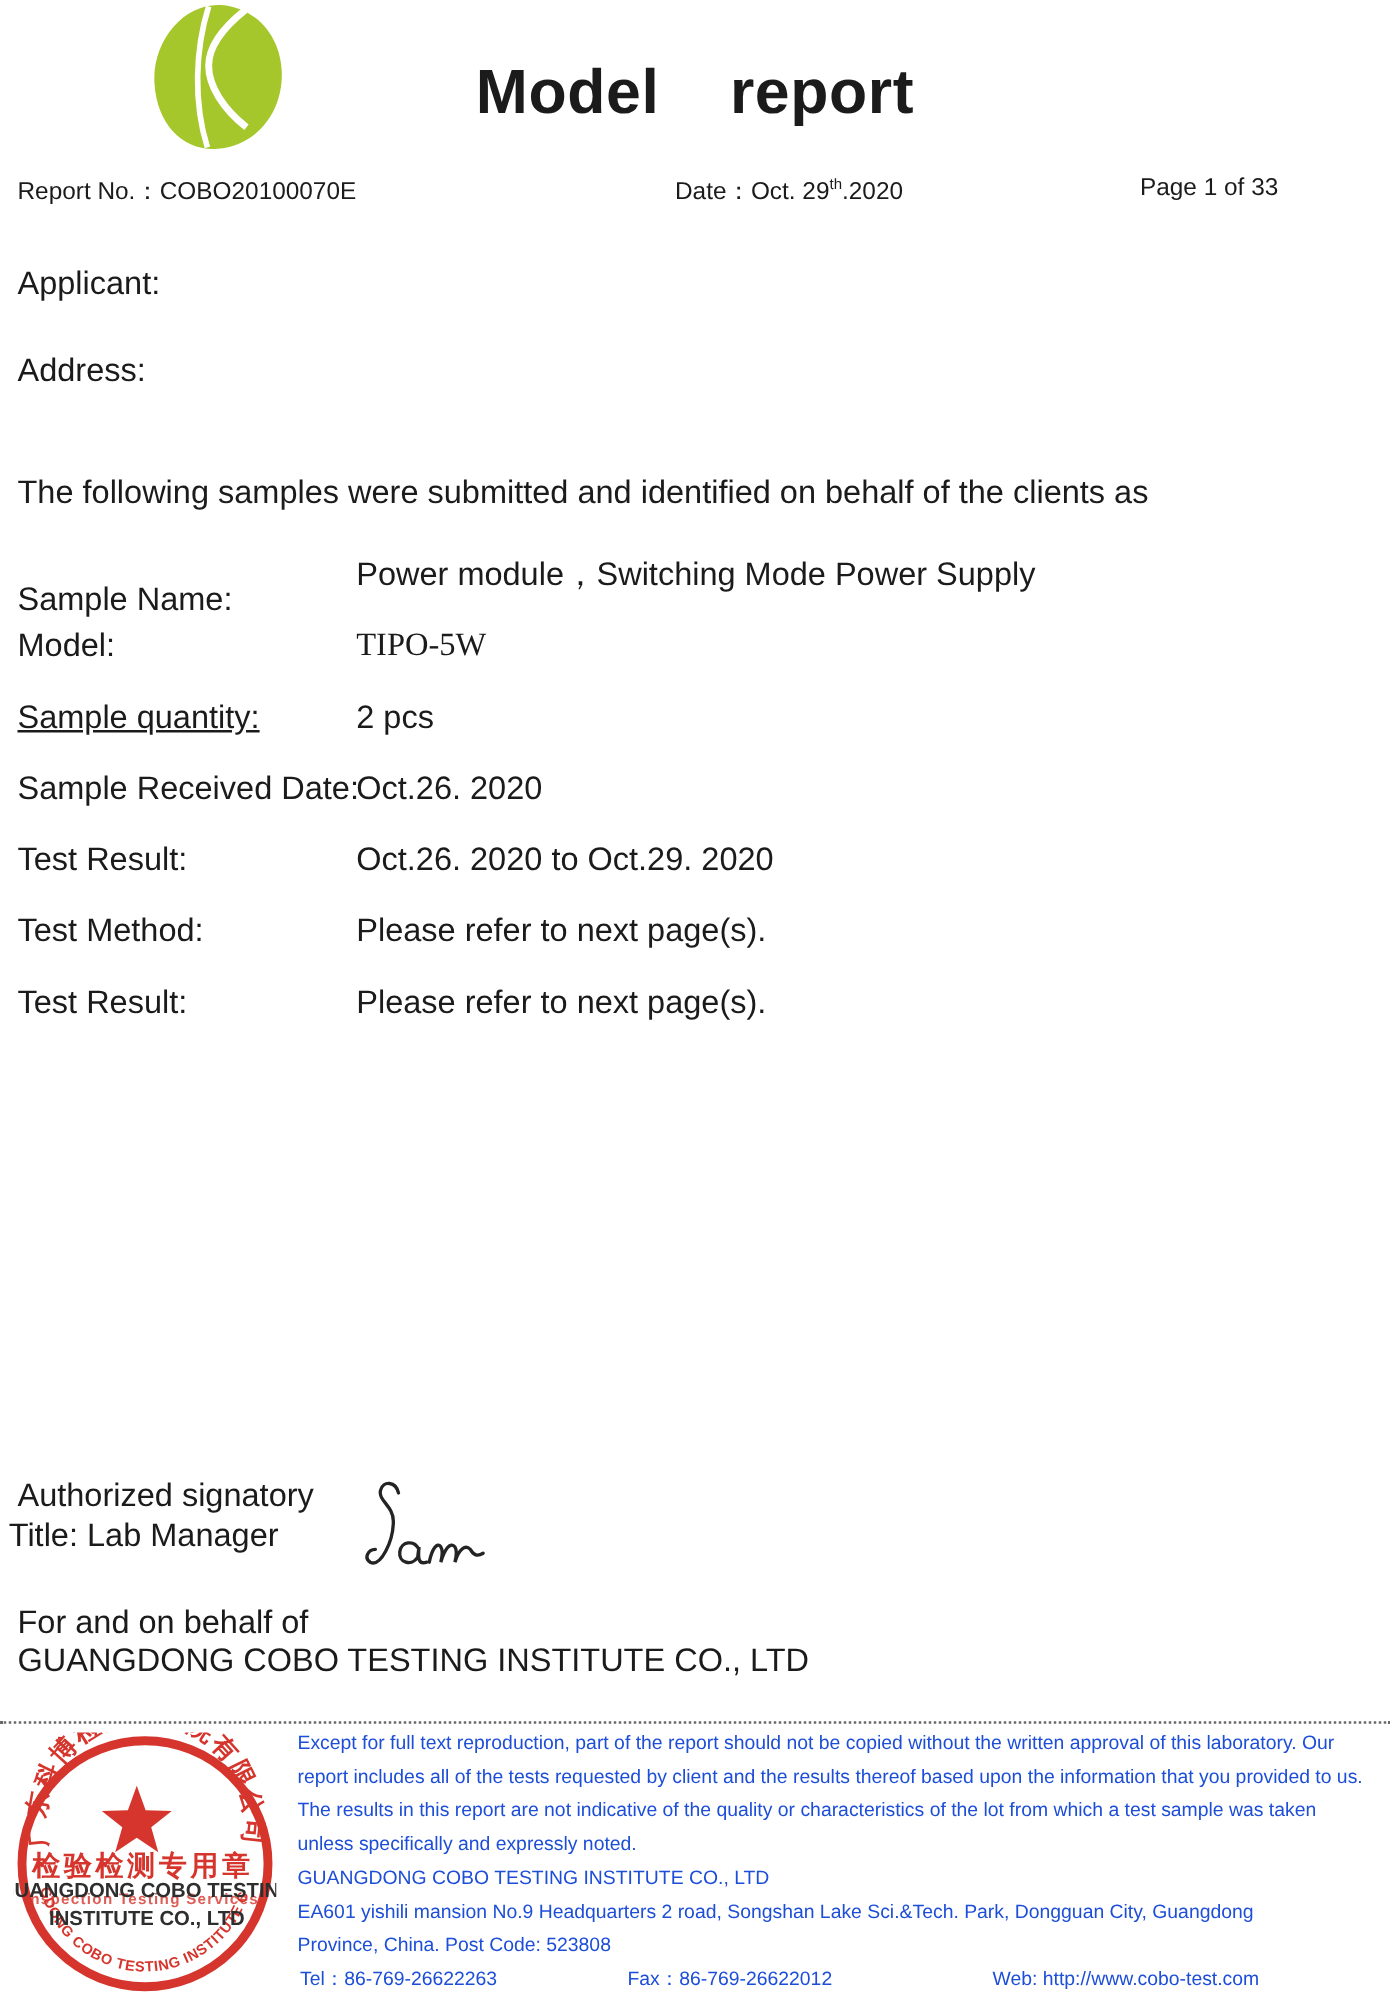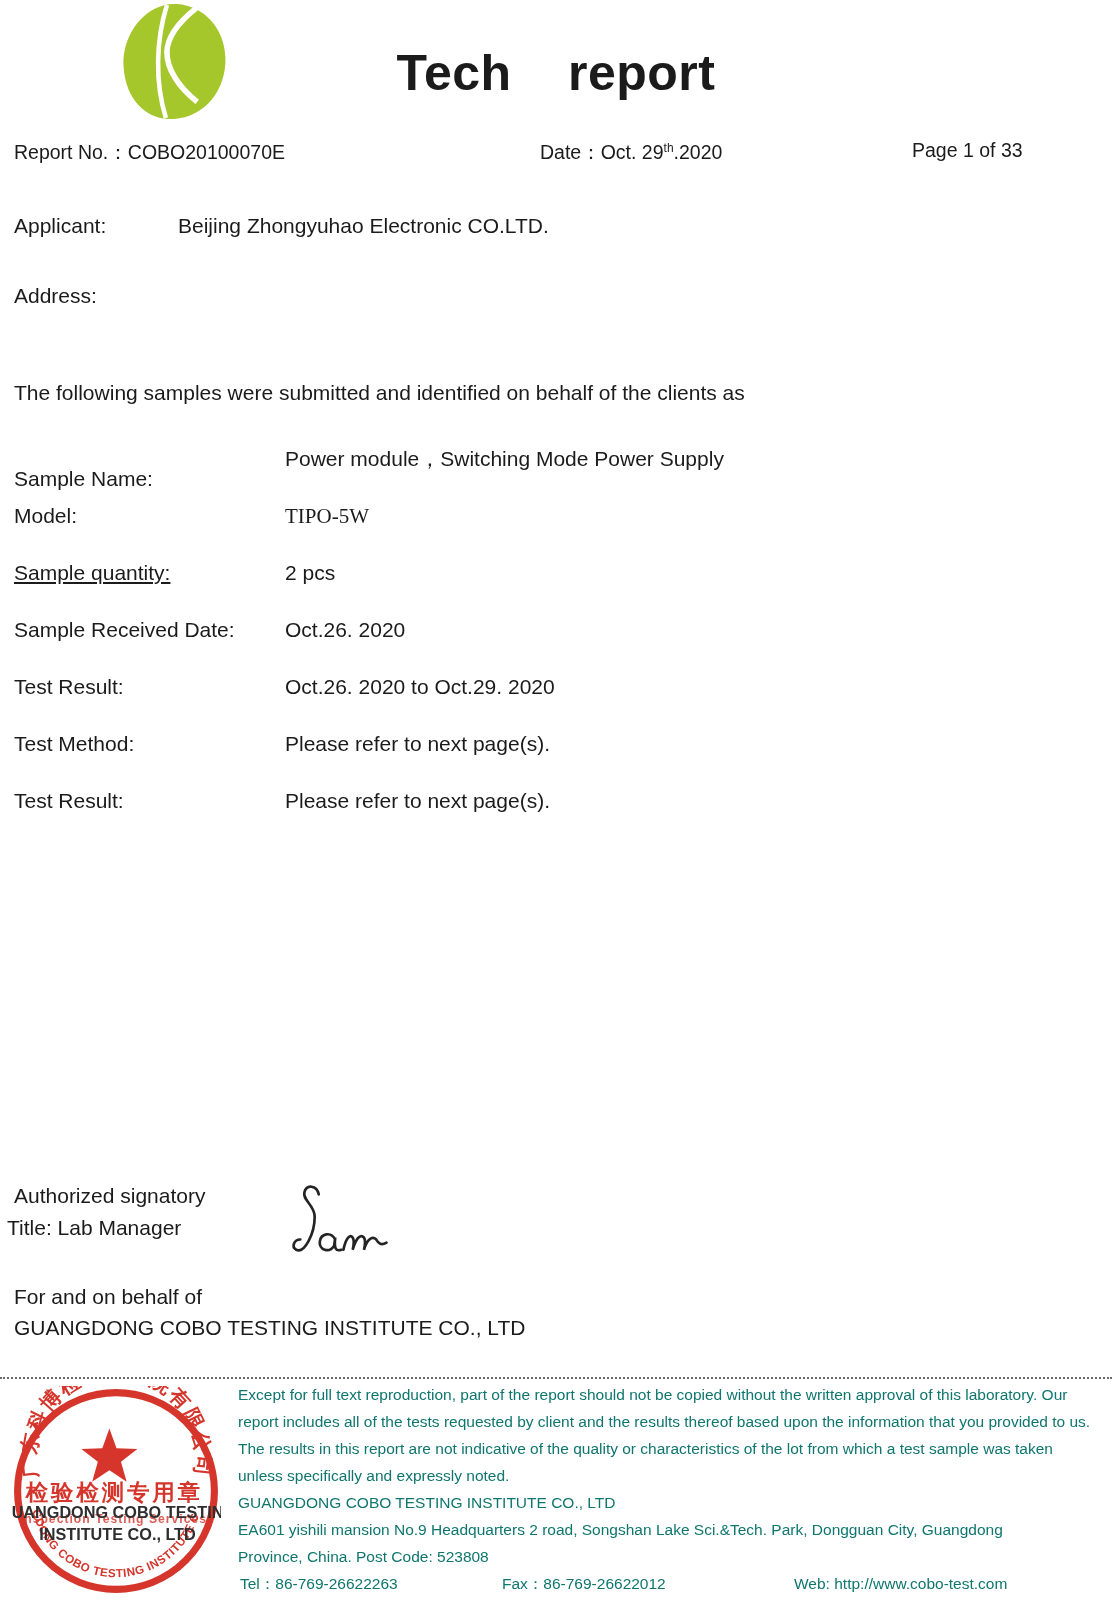--- a/index.html
+++ b/index.html
@@ -2,58 +2,57 @@
 <html><head>
 <meta charset="utf-8">
 <style>
   html,body { margin:0; padding:0; background:#ffffff; }
   .page {
     position:relative; width:1112px; height:1600px; overflow:hidden;
     background:#ffffff; color:#1b1b1b;
     font-family:"Liberation Sans", sans-serif;
   }
   .abs { position:absolute; }
-  .lbl, .val { font-size:21px; line-height:24px; white-space:nowrap; }
+  .lbl, .val { font-size:26px; line-height:24px; white-space:nowrap; }
   .title {
     left:0; right:0; top:44px; text-align:center;
     font-size:50px; font-weight:bold; word-spacing:42px; letter-spacing:0.5px;
   }
   .hrow { top:139px; font-size:19.5px; white-space:nowrap; }
   sup.ord { font-size:12px; vertical-align:super; line-height:0; }
-  .footer-line { font-size:15.5px; line-height:20px; white-space:nowrap; color:#0f766e; }
+  .footer-line { font-size:15.5px; line-height:20px; white-space:nowrap; color:#1d4ed8; }
   .dotted-sep {
     left:0; top:1377px; width:1112px; height:0;
     border-top:2px dotted #6a6a6a;
   }
   .sig-svg path { fill:none; stroke:#242424; stroke-width:2.6; stroke-linecap:round; }
   .stamp-wrap { left:11px; top:1386px; width:210px; height:210px; }
 </style>
 </head>
 <body>
 
 <div class="page">
 
   <svg class="abs" style="left:119px; top:2px;" width="112" height="119" viewBox="0 0 110 118">
     <path d="M 57,2 C 84,4 104,26 105,55 C 106,88 84,114 54,116 C 28,118 6,98 4,64 C 2,30 28,0 57,2 Z" fill="#a5c72b"></path>
     <path d="M 47,3 C 36,38 35,80 46,115" fill="none" stroke="#ffffff" stroke-width="4.5"></path>
     <path d="M 76,6 C 56,22 47,36 47,50 C 47,66 58,84 77,99" fill="none" stroke="#ffffff" stroke-width="5.5"></path>
   </svg>
 
-  <div class="abs title">Tech report</div>
+  <div class="abs title">Model report</div>
 
   <div class="abs hrow" style="left:14px;">
     <span>Report No.：</span><span>COBO20100070E</span>
   </div>
   <div class="abs hrow" style="left:540px;">
     <span>Date：</span><span>Oct. 29</span><sup class="ord">th</sup><span>.2020</span>
   </div>
   <div class="abs hrow" style="left:912px;">Page 1 of 33</div>
 
   <div class="abs lbl" style="left:14px; top:214px;">Applicant:</div>
-  <div class="abs val" style="left:178px; top:214px;">Beijing Zhongyuhao Electronic CO.LTD.</div>
   <div class="abs lbl" style="left:14px; top:284px;">Address:</div>
 
   <div class="abs lbl" style="left:14px; top:381px;">The following samples were submitted and identified on behalf of the clients as</div>
 
   <div class="abs lbl" style="left:14px; top:447px;margin-top:20px;">Sample Name:</div>
   <div class="abs val" style="left:285px; top:447px;">Power module，Switching Mode Power Supply</div>
   <div class="abs lbl" style="left:14px; top:504px;">Model:</div>
   <div class="abs val" style="left:285px; top:504px;font-family:Liberation Serif, serif;">TIPO-5W</div>
   <div class="abs lbl" style="left:14px; top:561px;text-decoration:underline;">Sample quantity:</div>
   <div class="abs val" style="left:285px; top:561px;">2 pcs</div>

